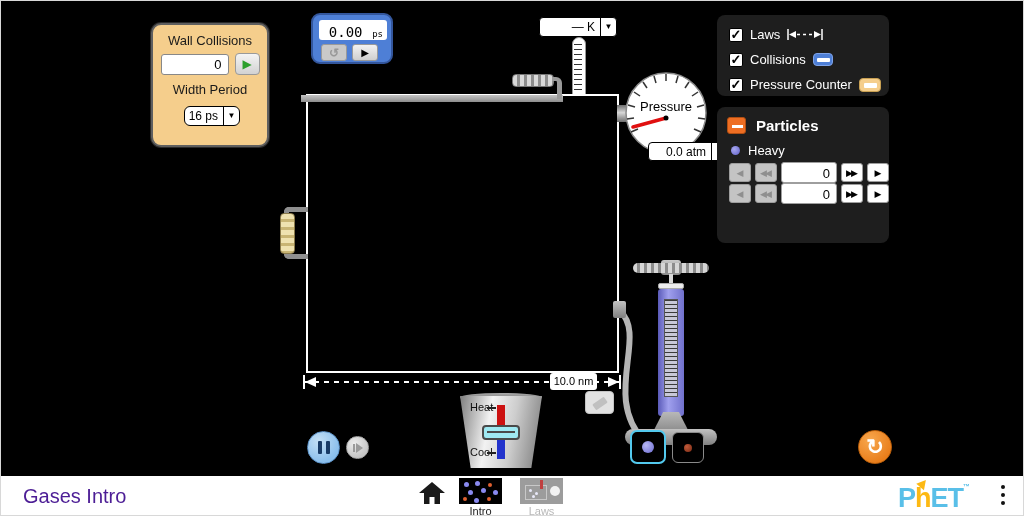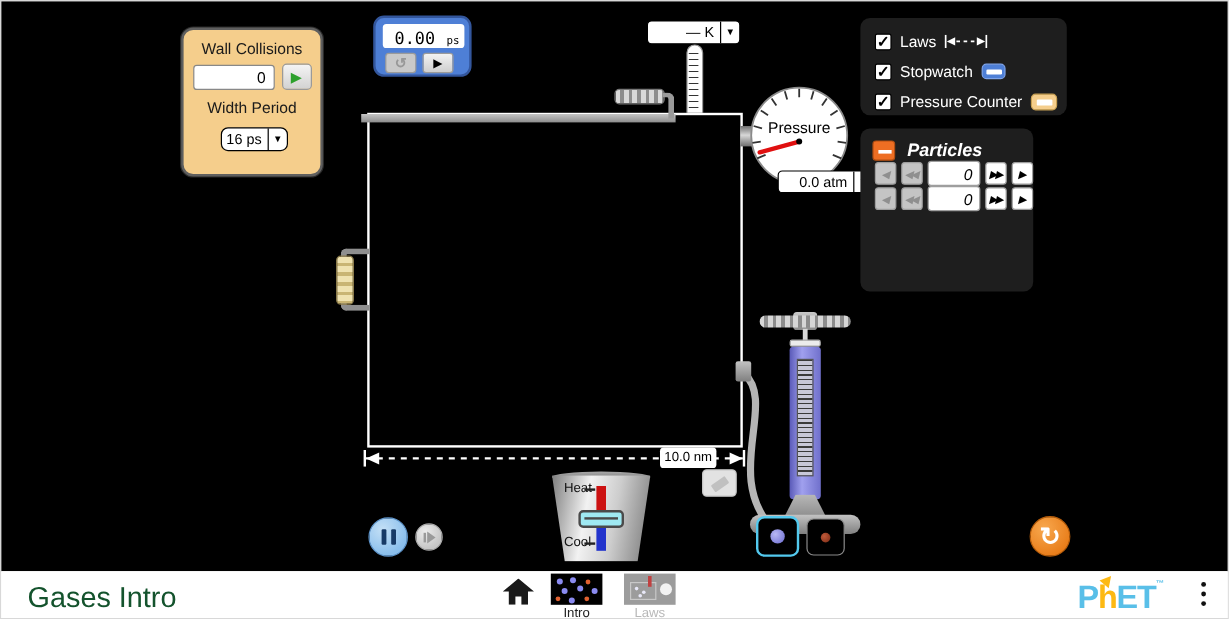--- a/index.html
+++ b/index.html
@@ -59,21 +59,21 @@
   .panel-dark { position:absolute; background:#1E1E1E; border-radius:8px; color:#fff; }
   .view-panel { left:716px; top:14px; width:172px; height:81px; padding:7px 0 0 12px; }
   .view-row { display:flex; align-items:center; gap:7px; height:25px; }
   .checkbox { width:14px; height:14px; background:#fff; border:1px solid #000; border-radius:2px; color:#000; font-size:13px; line-height:12px; text-align:center; font-weight:bold; cursor:pointer; }
   .view-label { font-size:13px; }
   .icon-stopwatch { width:20px; height:13px; background:#4E7FD6; border:1px solid #7ea3e8; border-radius:4px; position:relative; }
   .icon-stopwatch::after { content:""; position:absolute; left:3px; top:4px; width:13px; height:4px; background:#fff; border-radius:1px; }
   .icon-counter { width:22px; height:14px; background:#F5CE8C; border:1px solid #c8a052; border-radius:4px; position:relative; }
   .icon-counter::after { content:""; position:absolute; left:4px; top:4px; width:13px; height:5px; background:#fff; border-radius:1px; }
 
-  .particles-panel { left:716px; top:106px; width:144px; height:136px; padding:10px 0 0 10px;font-style:italic; }
+  .particles-panel { left:716px; top:106px; width:172px; height:136px; padding:10px 0 0 10px; }
   .pp-head { display:flex; align-items:center; gap:10px; }
   .pp-minus { width:19px; height:17px; background:#EE6E23; border:1px solid #b14e12; border-radius:3px; position:relative; cursor:pointer; }
   .pp-minus::after { content:""; position:absolute; left:4px; top:7px; width:11px; height:3px; background:#fff; }
   .pp-title { font-weight:bold; font-size:15px; }
   .pp-species { display:flex; align-items:center; gap:8px; margin:9px 0 4px 4px; font-size:13px; }
   .dot { border-radius:50%; }
   .dot-heavy { width:9px; height:9px; background:radial-gradient(circle at 35% 35%, #a8a8f0, #5f5fc8); }
   .dot-light { width:8px; height:8px; background:radial-gradient(circle at 35% 35%, #f08560, #c03a18); }
   .spin-row { display:flex; align-items:center; gap:4px; margin-left:2px; }
   .spin-btn { width:22px; height:19px; border-radius:3px; display:flex; align-items:center; justify-content:center; font-size:9px; letter-spacing:-2px; padding-right:2px; }
@@ -138,21 +138,21 @@
   .ptype-dot-heavy { width:12px; height:12px; border-radius:50%; background:radial-gradient(circle at 35% 35%, #b8b8f4, #6a6ad0); }
   .ptype-dot-light { width:8px; height:8px; border-radius:50%; background:radial-gradient(circle at 35% 35%, #c05a3a, #7a2a14); }
 
   
   .reset-btn { position:absolute; left:857px; top:429px; width:34px; height:34px; border-radius:50%;
      background:radial-gradient(circle at 35% 30%, #F8A84E, #E87D1A 75%); border:1px solid #b55c0a;
      color:#fff; font-size:21px; font-weight:bold; display:flex; align-items:center; justify-content:center; cursor:pointer; }
 
   
   .footer { position:absolute; left:0; top:475px; width:1024px; height:41px; background:#fff; }
-  .sim-title { position:absolute; left:22px; top:9px; font-size:24px; color:#14532d; }
+  .sim-title { position:absolute; left:22px; top:9px; font-size:20px; color:#4c1d95; }
   .home-btn { position:absolute; left:418px; top:481px; width:26px; height:22px; cursor:pointer; }
   .tab { position:absolute; top:477px; width:43px; text-align:center; cursor:pointer; }
   .tab-intro { left:458px; }
   .tab-laws { left:519px; }
   .tab-thumb { width:43px; height:26px; position:relative; overflow:hidden; }
   .thumb-intro { background:#000; }
   .thumb-laws { background:#9c9c9c; }
   .tab-label { font-size:11px; margin-top:1px; }
   .tab-label-active { color:#222; }
   .tab-label-inactive { color:#b8b8b8; }
@@ -255,34 +255,38 @@
               <line x1="1" y1="0" x2="1" y2="11"></line>
               <line x1="35" y1="0" x2="35" y2="11"></line>
           <line x1="10" y1="5.5" x2="28" y2="5.5" stroke-dasharray="3 3"></line>
             </g>
           <path d="M2 5.5 L9 2 L9 9 Z" fill="#fff"></path>
             <path d="M34 5.5 L27 2 L27 9 Z" fill="#fff"></path>
         </svg>
       </div>
       <div class="view-row">
         <span class="checkbox">✓</span>
-        <span class="view-label">Stopwatch</span>
+        <span class="view-label">Collisions</span>
         <span class="icon-stopwatch"></span>
       </div>
       <div class="view-row">
         <span class="checkbox">✓</span>
         <span class="view-label">Pressure Counter</span>
         <span class="icon-counter"></span>
       </div>
     </div>
 
     <div class="panel-dark particles-panel">
       <div class="pp-head">
         <span class="pp-minus"></span>
         <span class="pp-title">Particles</span>
+      </div>
+      <div class="pp-species">
+        <span class="dot dot-heavy"></span>
+        <span>Heavy</span>
       </div>
       <div class="spin-row">
         <span class="spin-btn spin-disabled">◀</span>
         <span class="spin-btn spin-disabled">◀◀</span>
         <span class="spin-value">0</span>
         <span class="spin-btn spin-enabled">▶▶</span>
         <span class="spin-btn spin-enabled">▶</span>
       </div>
       <div class="spin-row">
         <span class="spin-btn spin-disabled">◀</span>

